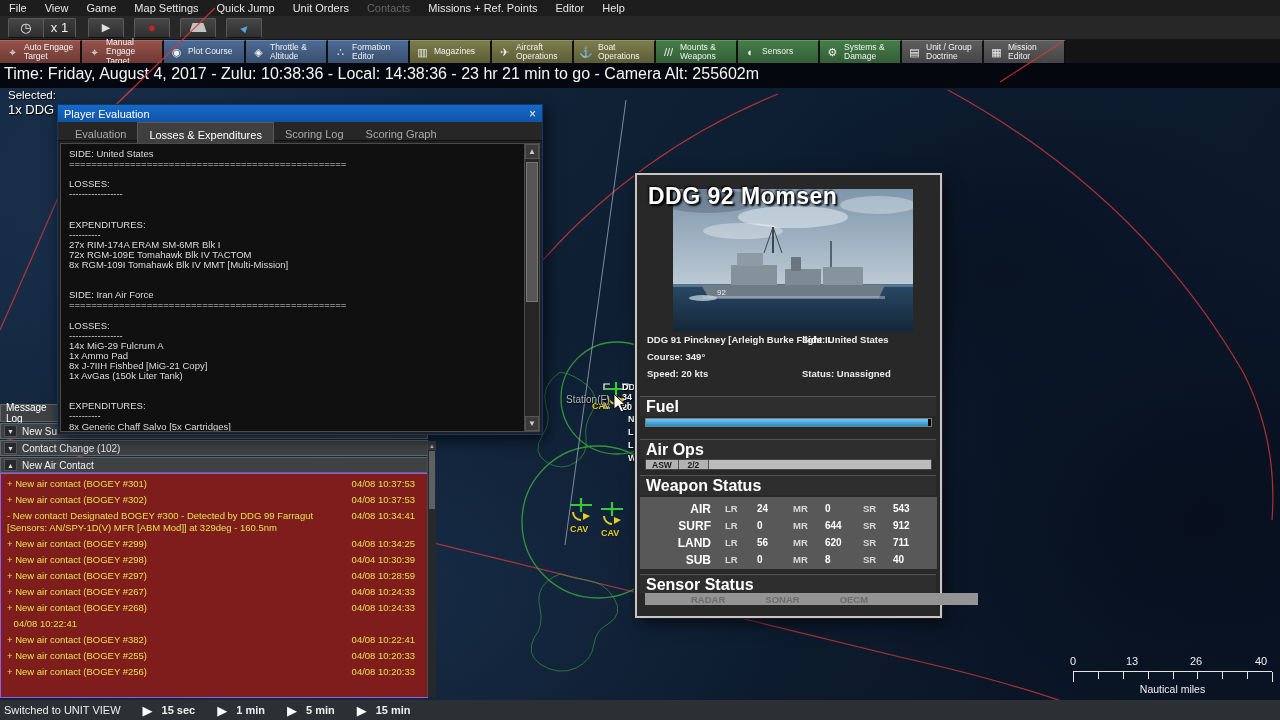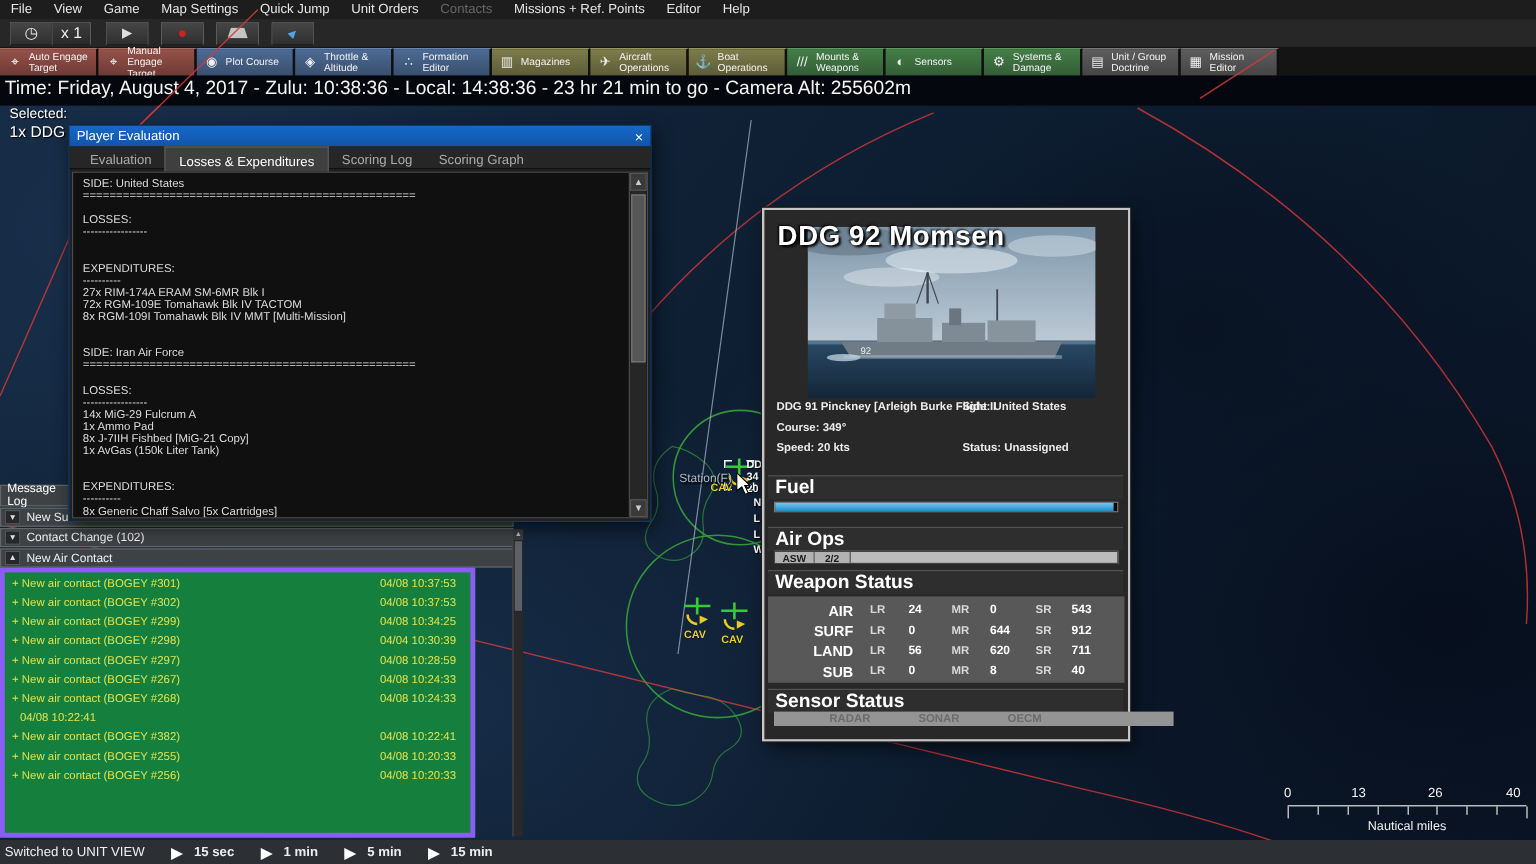--- a/index.html
+++ b/index.html
@@ -80,21 +80,21 @@
   .eval-scroll .thumb { position:absolute; left:1px; right:1px; top:18px; height:140px; background:#565656; border:1px solid #777; cursor:pointer; }
   
   .msg-log { position:absolute; left:0; top:404px; width:437px; height:296px; z-index:20; }
   .msg-tab { position:absolute; left:0; top:0; width:62px; height:18px; background:#3f4245; border:1px solid #63676a;
     color:#fff; font-size:10px; display:flex; align-items:center; padding-left:5px; }
   .msg-group { position:absolute; left:0; width:428px; height:16px; background:#3f4245; border:1px solid #63676a;
     display:flex; align-items:center; cursor:pointer; }
   .msg-group .gicon { width:13px; height:12px; background:#26282a; border:1px solid #555; color:#ddd; font-size:7px;
     display:flex; align-items:center; justify-content:center; margin:0 5px 0 3px; }
   .msg-group .glabel { color:#f0f0f0; font-size:10px; }
-  .msg-list { position:absolute; left:0; top:69px; width:396px; bottom:2px; background:#15803d; border:4px solid #8b5cf6;
+  .msg-list { position:absolute; left:0; top:69px; width:428px; bottom:2px; background:#7f1d1d; border:1px solid #8b5cf6;
     padding:2px 0 0 0; overflow:hidden; }
   .msg-row { display:flex; align-items:flex-start; padding:2px 4px 2px 6px; cursor:default; }
   .msg-text { flex:1; color:var(--message-yellow,#e2e24e); font-size:9.5px; line-height:12px; padding-right:6px; }
   .msg-time { width:70px; text-align:right; color:var(--message-yellow,#e2e24e); font-size:9.5px; line-height:12px; flex:none; margin-right:8px; }
   .msg-scroll { position:absolute; right:1px; top:37px; bottom:3px; width:9px; background:#26282a; border-left:1px solid #4a4a4a; }
   .msg-scroll .thumb { position:absolute; left:1px; right:1px; top:10px; height:58px; background:#5d6165; }
   .msg-scroll .arr { height:9px; color:#bbb; font-size:6px; display:flex; align-items:center; justify-content:center; background:#3a3d40; }
   
   .status-bar { position:absolute; left:0; top:700px; width:1280px; height:20px; background:#2c3034; z-index:22;
     display:flex; align-items:center; color:#eee; font-size:11px; padding-left:4px; }
@@ -343,20 +343,24 @@
     <span class="glabel">New Air Contact</span>
   </div>
   <div class="msg-list" id="msg-list">
       <div class="msg-row">
         <span class="msg-text">+ New air contact (BOGEY #301)</span>
         <span class="msg-time">04/08 10:37:53</span>
       </div>
       <div class="msg-row">
         <span class="msg-text">+ New air contact (BOGEY #302)</span>
         <span class="msg-time">04/08 10:37:53</span>
+      </div>
+      <div class="msg-row">
+        <span class="msg-text">- New contact! Designated BOGEY #300 - Detected by DDG 99 Farragut  [Sensors: AN/SPY-1D(V) MFR [ABM Mod]] at 329deg - 160.5nm</span>
+        <span class="msg-time">04/08 10:34:41</span>
       </div>
       <div class="msg-row">
         <span class="msg-text">+ New air contact (BOGEY #299)</span>
         <span class="msg-time">04/08 10:34:25</span>
       </div>
       <div class="msg-row">
         <span class="msg-text">+ New air contact (BOGEY #298)</span>
         <span class="msg-time">04/04 10:30:39</span>
       </div>
       <div class="msg-row">

